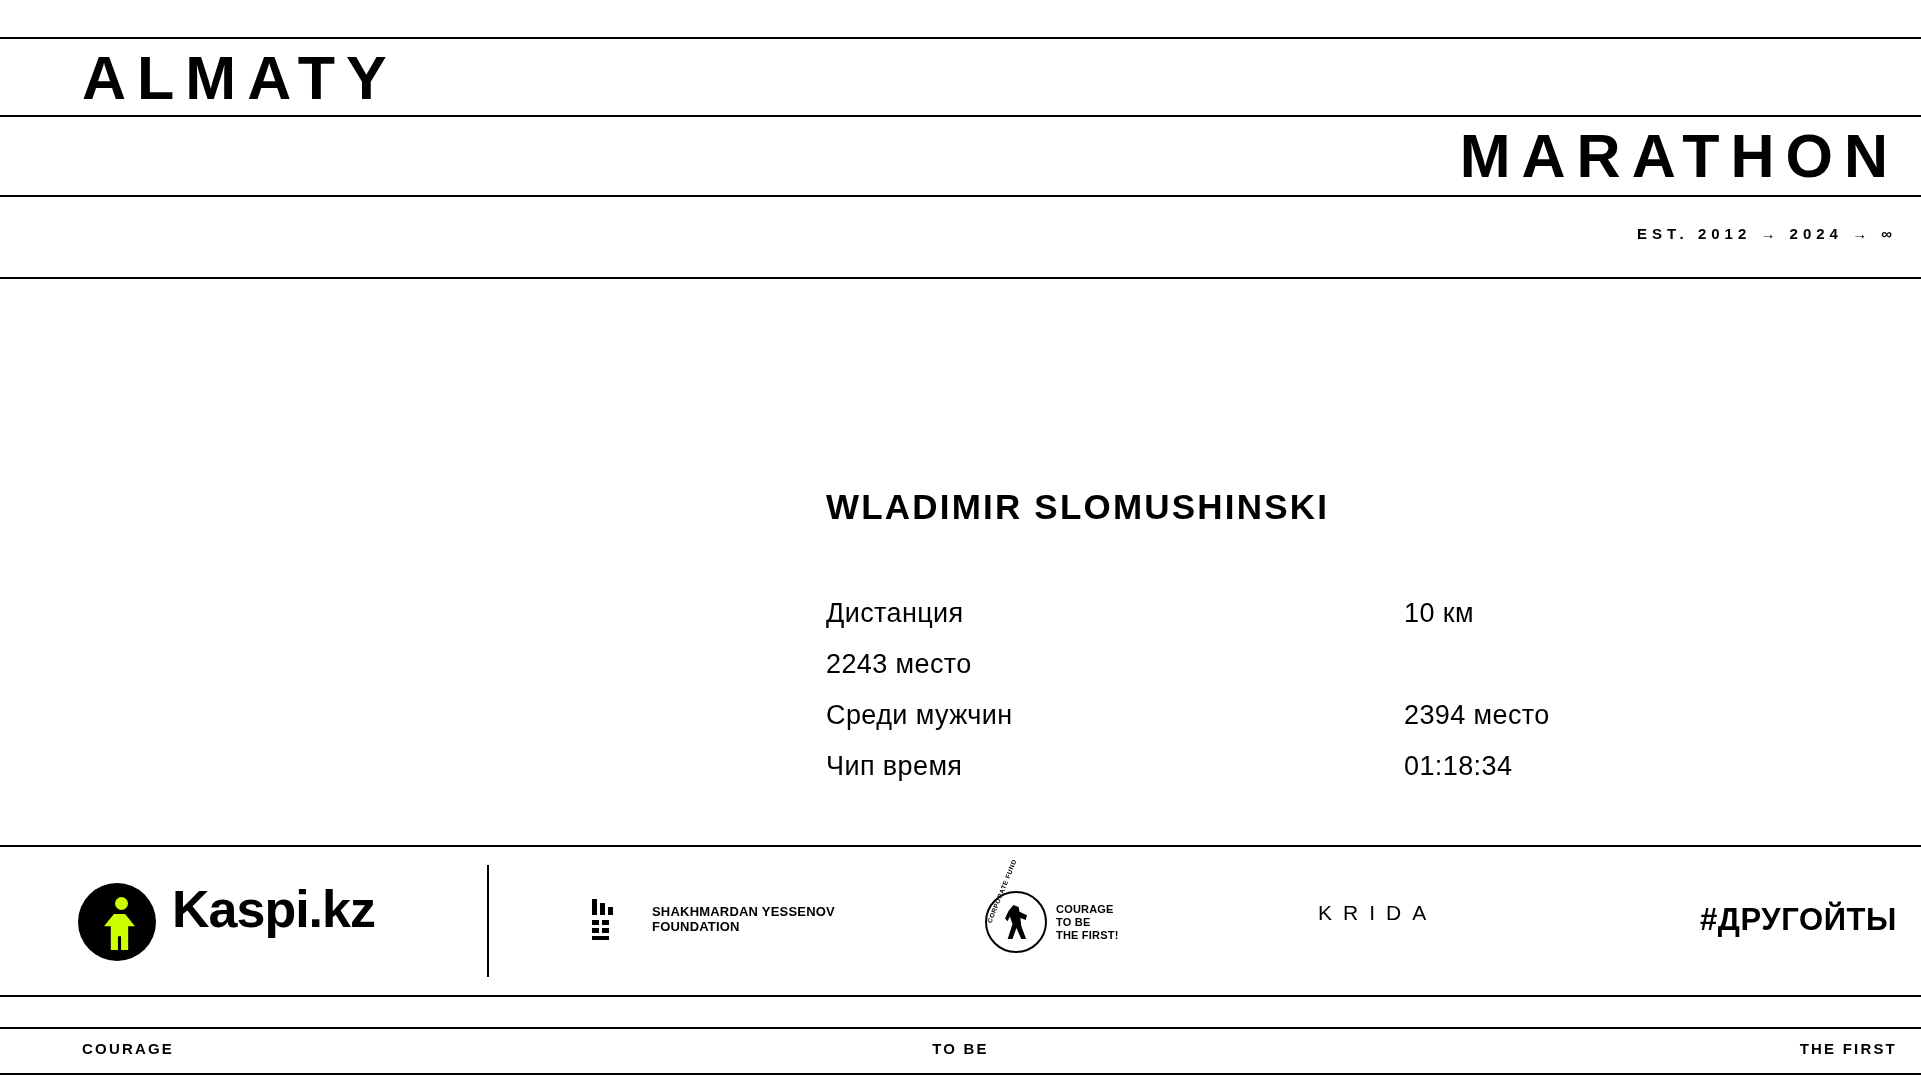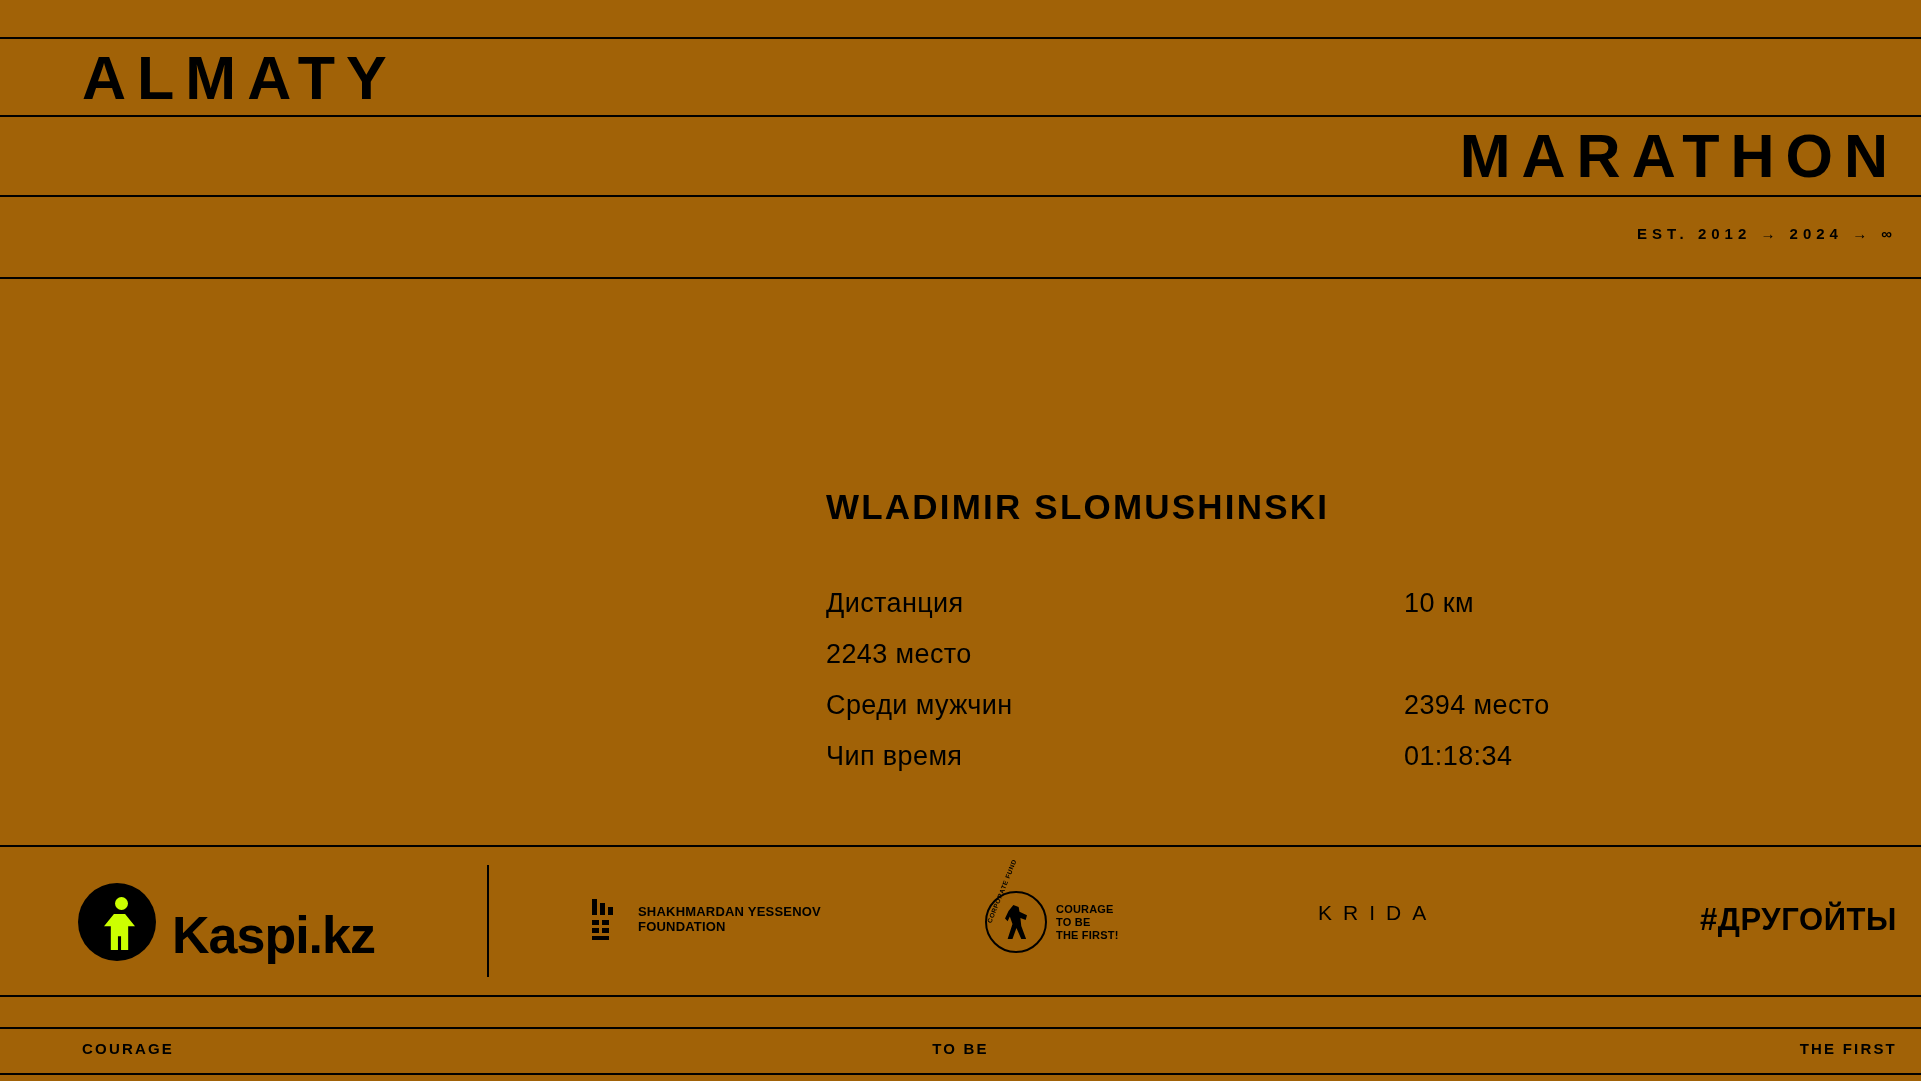--- a/index.html
+++ b/index.html
@@ -13,21 +13,21 @@
     overflow: hidden;
     font-family: "Liberation Sans", sans-serif;
     color: #000;
     position: relative;
   }
   .certificate {
     position: absolute;
     left: 0; top: 0;
     width: 1921px;
     height: 1081px;
-    background: #a16207;
+    background: #ffffff;
   }
   
   .rule {
     position: absolute;
     left: 0;
     width: 1921px;
     height: 2px;
     background: #000;
   }
   .r1 { top: 37px; }
@@ -98,21 +98,21 @@
 
   
   .results {
     position: absolute;
     left: 826px;
     top: 578px;
     width: 820px;
   }
   .result-row {
     display: flex;
-    align-items: center;
+    align-items: flex-end;
     height: 51px;
   }
   .result-label {
     width: 578px;
     font-size: 27px;
     letter-spacing: 0.4px;
     white-space: nowrap;
   }
   .result-value {
     font-size: 27px;
@@ -126,21 +126,21 @@
     left: 0;
     top: 847px;
     width: 1921px;
     height: 148px;
   }
   .kaspi {
     position: absolute;
     left: 78px;
     top: 36px;
     display: flex;
-    align-items: flex-end;
+    align-items: flex-start;
     gap: 16px;
   }
   .kaspi-mark {
     width: 78px;
     height: 78px;
     border-radius: 50%;
     background: #000;
     position: relative;
   }
   .kaspi-mark .k-head {
@@ -175,21 +175,21 @@
     height: 112px;
     background: #000;
   }
 
   .yessenov {
     position: absolute;
     left: 592px;
     top: 52px;
     display: flex;
     align-items: center;
-    gap: 12px;
+    gap: 26px;
   }
   .yessenov-mark {
     width: 34px;
     height: 40px;
     position: relative;
   }
   .ym-bar { position: absolute; background: #000; }
   .yessenov-text {
     font-size: 13px;
     font-weight: 700;

